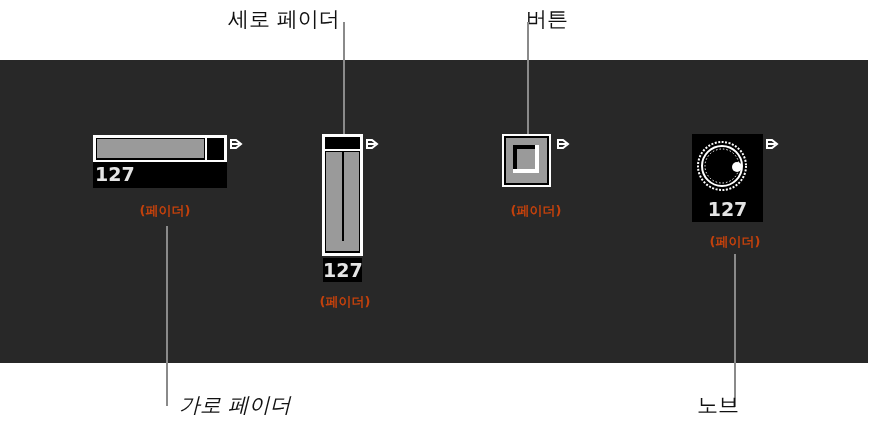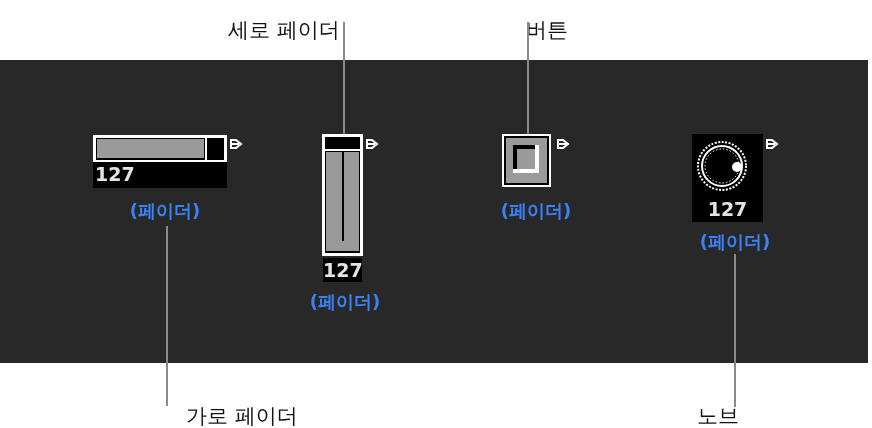--- a/index.html
+++ b/index.html
@@ -8,27 +8,26 @@
       background: #ffffff;
       font-family: "DejaVu Sans", "Liberation Sans", sans-serif;
     }
     .panel {
       position: absolute; left: 0; top: 60px; width: 868px; height: 303px;
       background: #282828;
     }
     .callout-text {
       position: absolute; color: #111; font-size: 21px; line-height: 24px;
       white-space: nowrap;
-      margin-top: 11px;
     }
     .callout-line {
       position: absolute; width: 2px; background: #8a8a8a;
     }
     .ctl-label {
-      position: absolute; color: #3b82f6; font-size: 18px; font-weight: bold;
+      position: absolute; color: #c2410c; font-size: 13px; font-weight: bold;
       line-height: 22px; text-align: center; white-space: nowrap;
     }
     .value-box {
       position: absolute; background: #000; color: #e4e4e4;
       font-size: 19px; font-weight: bold; line-height: 24px;
     }
     .out-arrow { position: absolute; width: 13px; height: 10px; }
 
     
     .hfader {
@@ -88,21 +87,21 @@
 
 <div class="panel"></div>
 
 <div class="callout-text" style="left:228px; top:7px;">세로 페이더</div>
 <div class="callout-line" style="left:343px; top:22px; height:112px;"></div>
 
 <div class="callout-text" style="left:526px; top:7px;">버튼</div>
 <div class="callout-line" style="left:527px; top:22px; height:112px;"></div>
 
 <div class="callout-line" style="left:166px; top:226px; height:180px;"></div>
-<div class="callout-text" style="left:186px; top:393px;">가로 페이더</div>
+<div class="callout-text" style="left:179px; top:393px;font-style:italic;">가로 페이더</div>
 
 <div class="callout-line" style="left:734px; top:254px; height:153px;"></div>
 <div class="callout-text" style="left:697px; top:393px;">노브</div>
 
 <div class="hfader">
   <div class="inner">
     <div class="fill"></div>
     <div class="thumb-gap"></div>
   </div>
 </div>

